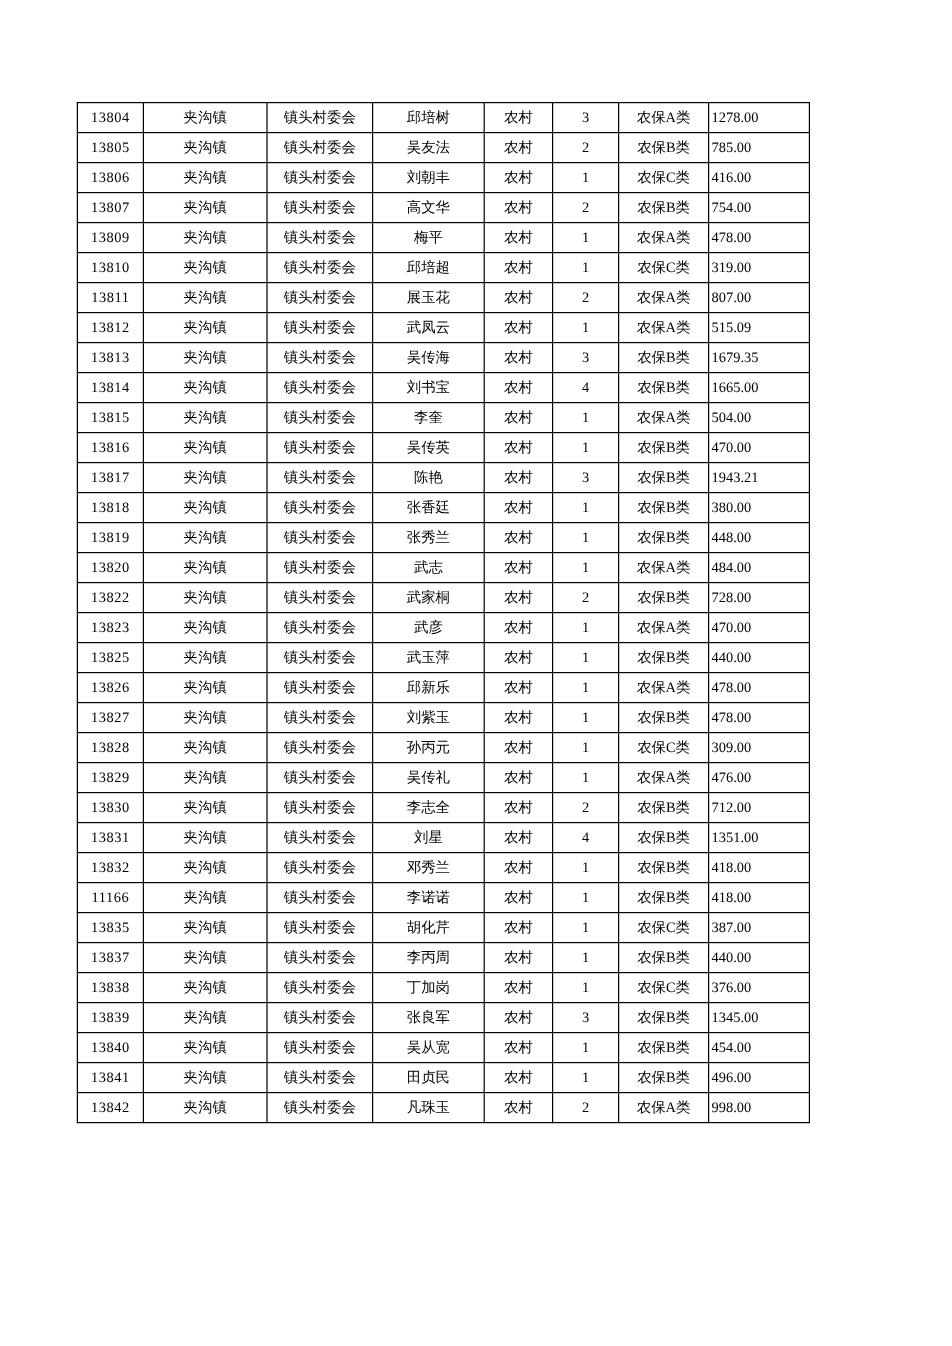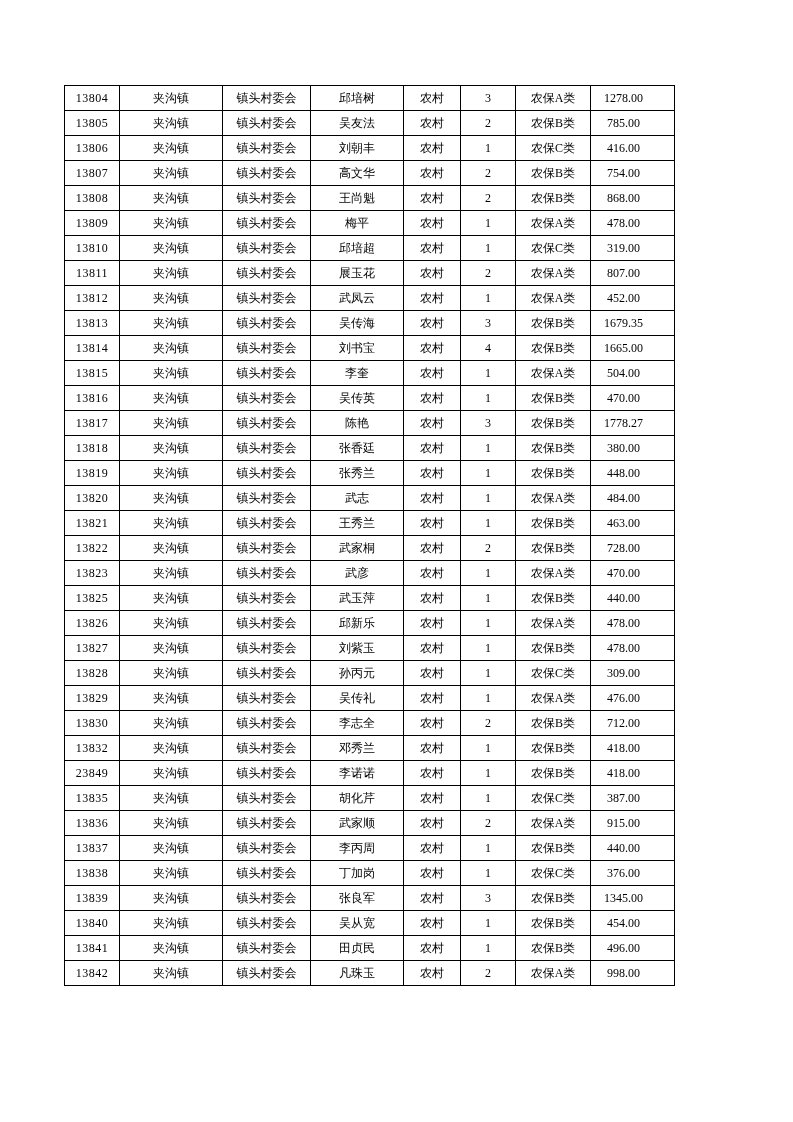--- a/index.html
+++ b/index.html
@@ -33,21 +33,21 @@
     border: 1px solid #000000;
     height: 24px;
     padding: 0 2px;
     text-align: center;
     vertical-align: middle;
     white-space: nowrap;
     overflow: hidden;
     line-height: 24px;
   }
   .data-table td.col-amount {
-    text-align: center;
+    text-align: left;
     padding-right: 20px;
   }
   .data-table td.col-id { letter-spacing: 0.5px; }
 </style>
 </head>
 <body>
 
 <div class="page">
   <table class="data-table">
     <colgroup id="table-colgroup">
@@ -95,30 +95,20 @@
           <td class="col-id">13807</td>
           <td class="col-town">夹沟镇</td>
           <td class="col-village">镇头村委会</td>
           <td class="col-name">高文华</td>
           <td class="col-residence">农村</td>
           <td class="col-count">2</td>
           <td class="col-category">农保B类</td>
           <td class="col-amount">754.00</td>
         </tr>
         <tr>
-          <td class="col-id">13808</td>
-          <td class="col-town">夹沟镇</td>
-          <td class="col-village">镇头村委会</td>
-          <td class="col-name">王尚魁</td>
-          <td class="col-residence">农村</td>
-          <td class="col-count">2</td>
-          <td class="col-category">农保B类</td>
-          <td class="col-amount">868.00</td>
-        </tr>
-        <tr>
           <td class="col-id">13809</td>
           <td class="col-town">夹沟镇</td>
           <td class="col-village">镇头村委会</td>
           <td class="col-name">梅平</td>
           <td class="col-residence">农村</td>
           <td class="col-count">1</td>
           <td class="col-category">农保A类</td>
           <td class="col-amount">478.00</td>
         </tr>
         <tr>
@@ -142,21 +132,21 @@
           <td class="col-amount">807.00</td>
         </tr>
         <tr>
           <td class="col-id">13812</td>
           <td class="col-town">夹沟镇</td>
           <td class="col-village">镇头村委会</td>
           <td class="col-name">武凤云</td>
           <td class="col-residence">农村</td>
           <td class="col-count">1</td>
           <td class="col-category">农保A类</td>
-          <td class="col-amount">452.00</td>
+          <td class="col-amount">515.09</td>
         </tr>
         <tr>
           <td class="col-id">13813</td>
           <td class="col-town">夹沟镇</td>
           <td class="col-village">镇头村委会</td>
           <td class="col-name">吴传海</td>
           <td class="col-residence">农村</td>
           <td class="col-count">3</td>
           <td class="col-category">农保B类</td>
           <td class="col-amount">1679.35</td>
@@ -192,21 +182,21 @@
           <td class="col-amount">470.00</td>
         </tr>
         <tr>
           <td class="col-id">13817</td>
           <td class="col-town">夹沟镇</td>
           <td class="col-village">镇头村委会</td>
           <td class="col-name">陈艳</td>
           <td class="col-residence">农村</td>
           <td class="col-count">3</td>
           <td class="col-category">农保B类</td>
-          <td class="col-amount">1778.27</td>
+          <td class="col-amount">1943.21</td>
         </tr>
         <tr>
           <td class="col-id">13818</td>
           <td class="col-town">夹沟镇</td>
           <td class="col-village">镇头村委会</td>
           <td class="col-name">张香廷</td>
           <td class="col-residence">农村</td>
           <td class="col-count">1</td>
           <td class="col-category">农保B类</td>
           <td class="col-amount">380.00</td>
@@ -223,30 +213,20 @@
         </tr>
         <tr>
           <td class="col-id">13820</td>
           <td class="col-town">夹沟镇</td>
           <td class="col-village">镇头村委会</td>
           <td class="col-name">武志</td>
           <td class="col-residence">农村</td>
           <td class="col-count">1</td>
           <td class="col-category">农保A类</td>
           <td class="col-amount">484.00</td>
-        </tr>
-        <tr>
-          <td class="col-id">13821</td>
-          <td class="col-town">夹沟镇</td>
-          <td class="col-village">镇头村委会</td>
-          <td class="col-name">王秀兰</td>
-          <td class="col-residence">农村</td>
-          <td class="col-count">1</td>
-          <td class="col-category">农保B类</td>
-          <td class="col-amount">463.00</td>
         </tr>
         <tr>
           <td class="col-id">13822</td>
           <td class="col-town">夹沟镇</td>
           <td class="col-village">镇头村委会</td>
           <td class="col-name">武家桐</td>
           <td class="col-residence">农村</td>
           <td class="col-count">2</td>
           <td class="col-category">农保B类</td>
           <td class="col-amount">728.00</td>
@@ -315,58 +295,58 @@
           <td class="col-id">13830</td>
           <td class="col-town">夹沟镇</td>
           <td class="col-village">镇头村委会</td>
           <td class="col-name">李志全</td>
           <td class="col-residence">农村</td>
           <td class="col-count">2</td>
           <td class="col-category">农保B类</td>
           <td class="col-amount">712.00</td>
         </tr>
         <tr>
+          <td class="col-id">13831</td>
+          <td class="col-town">夹沟镇</td>
+          <td class="col-village">镇头村委会</td>
+          <td class="col-name">刘星</td>
+          <td class="col-residence">农村</td>
+          <td class="col-count">4</td>
+          <td class="col-category">农保B类</td>
+          <td class="col-amount">1351.00</td>
+        </tr>
+        <tr>
           <td class="col-id">13832</td>
           <td class="col-town">夹沟镇</td>
           <td class="col-village">镇头村委会</td>
           <td class="col-name">邓秀兰</td>
           <td class="col-residence">农村</td>
           <td class="col-count">1</td>
           <td class="col-category">农保B类</td>
           <td class="col-amount">418.00</td>
         </tr>
         <tr>
-          <td class="col-id">23849</td>
+          <td class="col-id">11166</td>
           <td class="col-town">夹沟镇</td>
           <td class="col-village">镇头村委会</td>
           <td class="col-name">李诺诺</td>
           <td class="col-residence">农村</td>
           <td class="col-count">1</td>
           <td class="col-category">农保B类</td>
           <td class="col-amount">418.00</td>
         </tr>
         <tr>
           <td class="col-id">13835</td>
           <td class="col-town">夹沟镇</td>
           <td class="col-village">镇头村委会</td>
           <td class="col-name">胡化芹</td>
           <td class="col-residence">农村</td>
           <td class="col-count">1</td>
           <td class="col-category">农保C类</td>
           <td class="col-amount">387.00</td>
-        </tr>
-        <tr>
-          <td class="col-id">13836</td>
-          <td class="col-town">夹沟镇</td>
-          <td class="col-village">镇头村委会</td>
-          <td class="col-name">武家顺</td>
-          <td class="col-residence">农村</td>
-          <td class="col-count">2</td>
-          <td class="col-category">农保A类</td>
-          <td class="col-amount">915.00</td>
         </tr>
         <tr>
           <td class="col-id">13837</td>
           <td class="col-town">夹沟镇</td>
           <td class="col-village">镇头村委会</td>
           <td class="col-name">李丙周</td>
           <td class="col-residence">农村</td>
           <td class="col-count">1</td>
           <td class="col-category">农保B类</td>
           <td class="col-amount">440.00</td>

